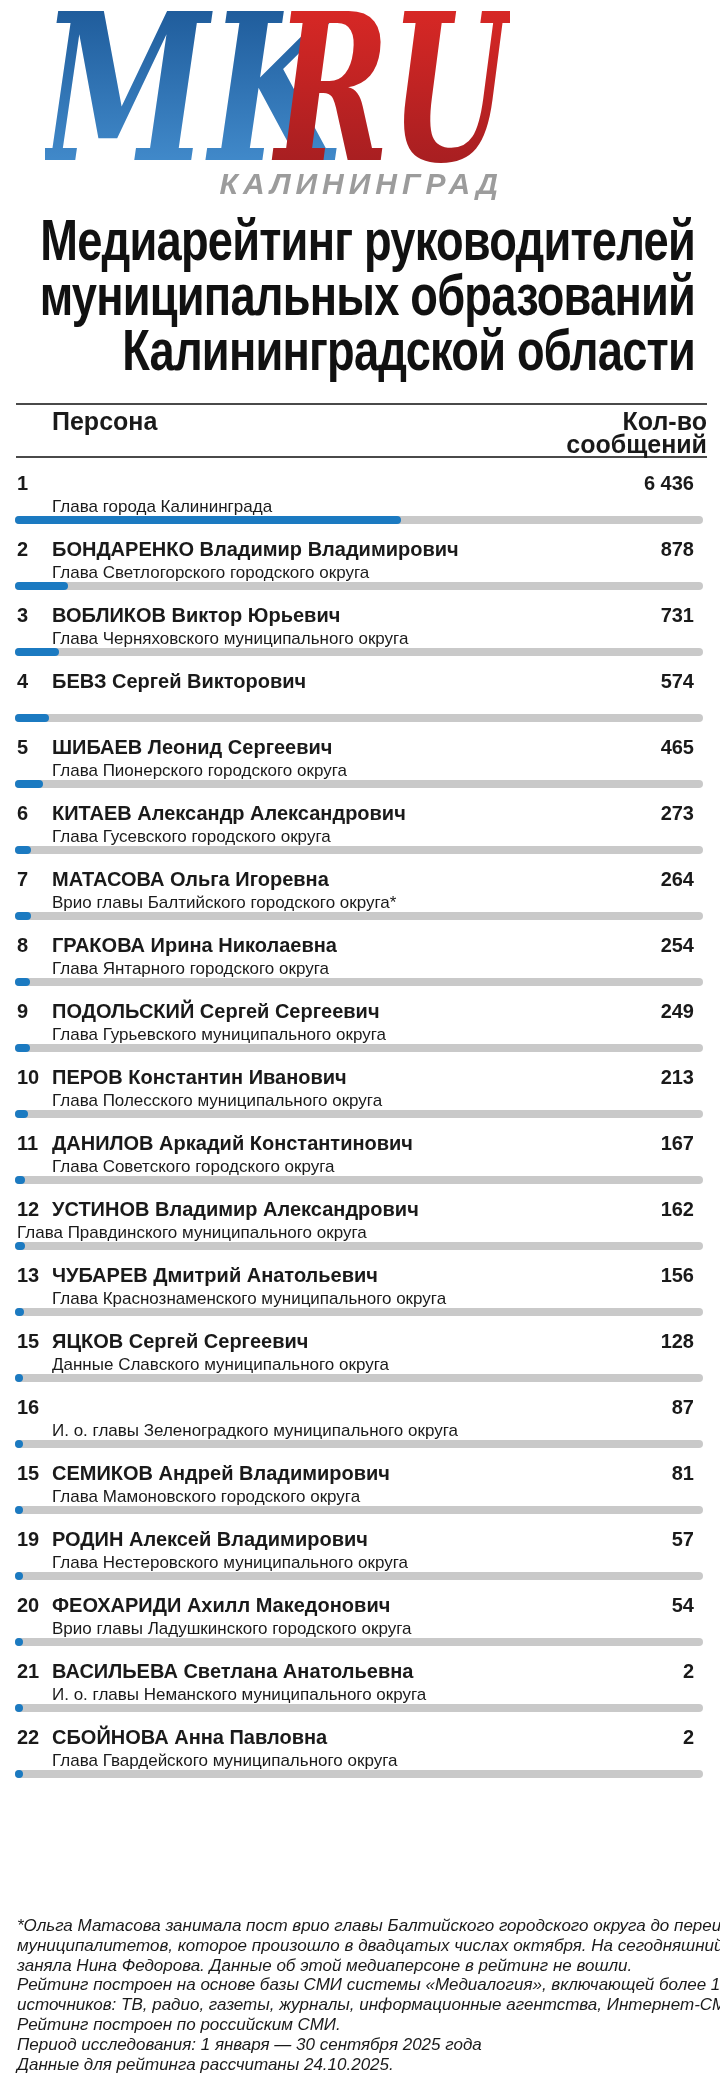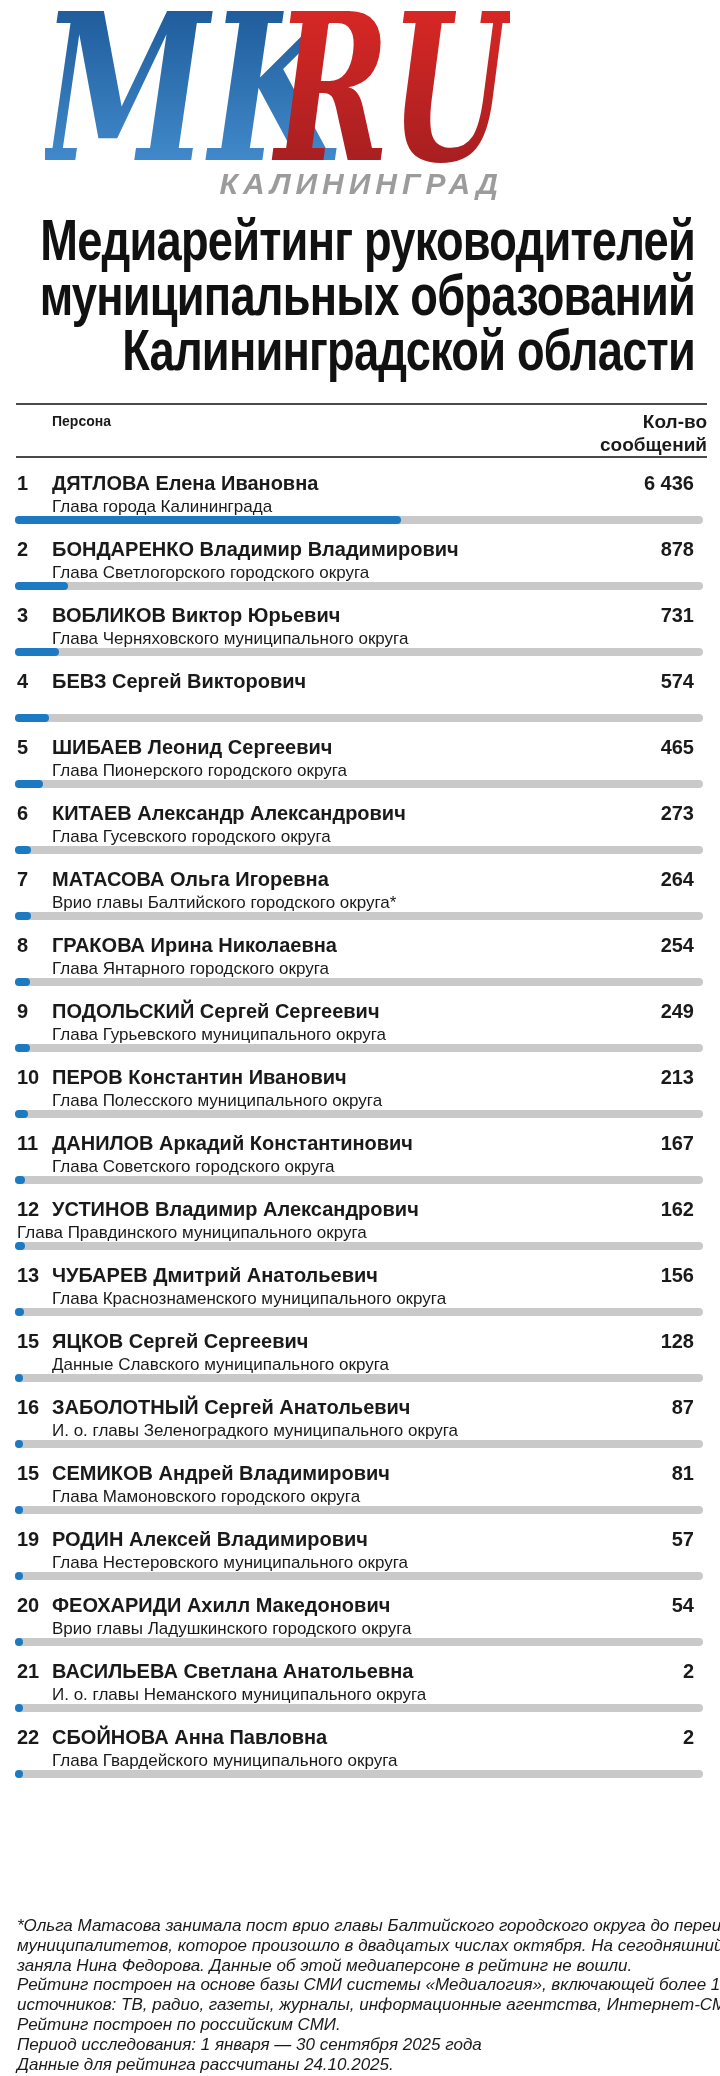--- a/index.html
+++ b/index.html
@@ -20,22 +20,22 @@
     text-align:right;font-weight:bold;font-size:58px;line-height:55px;
     color:#111;letter-spacing:-1px;
     transform:scaleX(0.78);transform-origin:100% 0;white-space:nowrap;
   }
   
   #thead{
     position:absolute;top:403px;left:16px;width:691px;height:55px;
     box-sizing:border-box;border-top:2px solid #4a4a4a;border-bottom:2px solid #4a4a4a;
     display:flex;justify-content:space-between;align-items:flex-start;padding-top:5px;
   }
-  .col-person{padding-left:36px;font-weight:bold;font-size:14px;line-height:23px;}
-  .col-count{text-align:right;font-weight:bold;font-size:19px;line-height:23px;}
+  .col-person{padding-left:36px;font-weight:bold;font-size:25px;line-height:23px;}
+  .col-count{text-align:right;font-weight:bold;font-size:25px;line-height:23px;}
   
   #rows{position:absolute;top:462px;left:0;width:720px;}
   .row{position:relative;height:66px;box-sizing:border-box;padding-top:9px;}
   .line1{display:flex;padding:0 26px 0 17px;font-weight:bold;font-size:20px;line-height:24px;}
   .rank{width:35px;flex:none;}
   .name{white-space:nowrap;}
   .value{margin-left:auto;padding-left:8px;}
   .role{padding-left:52px;font-size:17px;line-height:24px;white-space:nowrap;}
   .role.flush{padding-left:17px;}
   .bar{
@@ -81,21 +81,20 @@
   <div class="col-count">
     <div>Кол-во</div>
     <div>сообщений</div>
   </div>
 </div>
 
 <div id="rows">
     <div class="row">
     <div class="line1">
       <span class="rank">1</span>
-      <span class="name">ДЯТЛОВА Елена Ивановна</span>
       <span class="value">6 436</span>
     </div>
     <div class="role">Глава города Калининграда</div>
     <div class="bar" style="background: rgb(201, 201, 201);">
       <div class="bar-fill" style="width: 56.16%; background: rgb(27, 122, 193);"></div>
     </div>
   </div>
     <div class="row">
     <div class="line1">
       <span class="rank">2</span>
@@ -234,21 +233,20 @@
       <span class="value">128</span>
     </div>
     <div class="role">Данные Славского муниципального округа</div>
     <div class="bar" style="background: rgb(201, 201, 201);">
       <div class="bar-fill" style="width: 1.12%; background: rgb(27, 122, 193);"></div>
     </div>
   </div>
     <div class="row">
     <div class="line1">
       <span class="rank">16</span>
-      <span class="name">ЗАБОЛОТНЫЙ Сергей Анатольевич</span>
       <span class="value">87</span>
     </div>
     <div class="role">И. о. главы Зеленоградкого муниципального округа</div>
     <div class="bar" style="background: rgb(201, 201, 201);">
       <div class="bar-fill" style="width: 0.76%; background: rgb(27, 122, 193);"></div>
     </div>
   </div>
     <div class="row">
     <div class="line1">
       <span class="rank">15</span>

